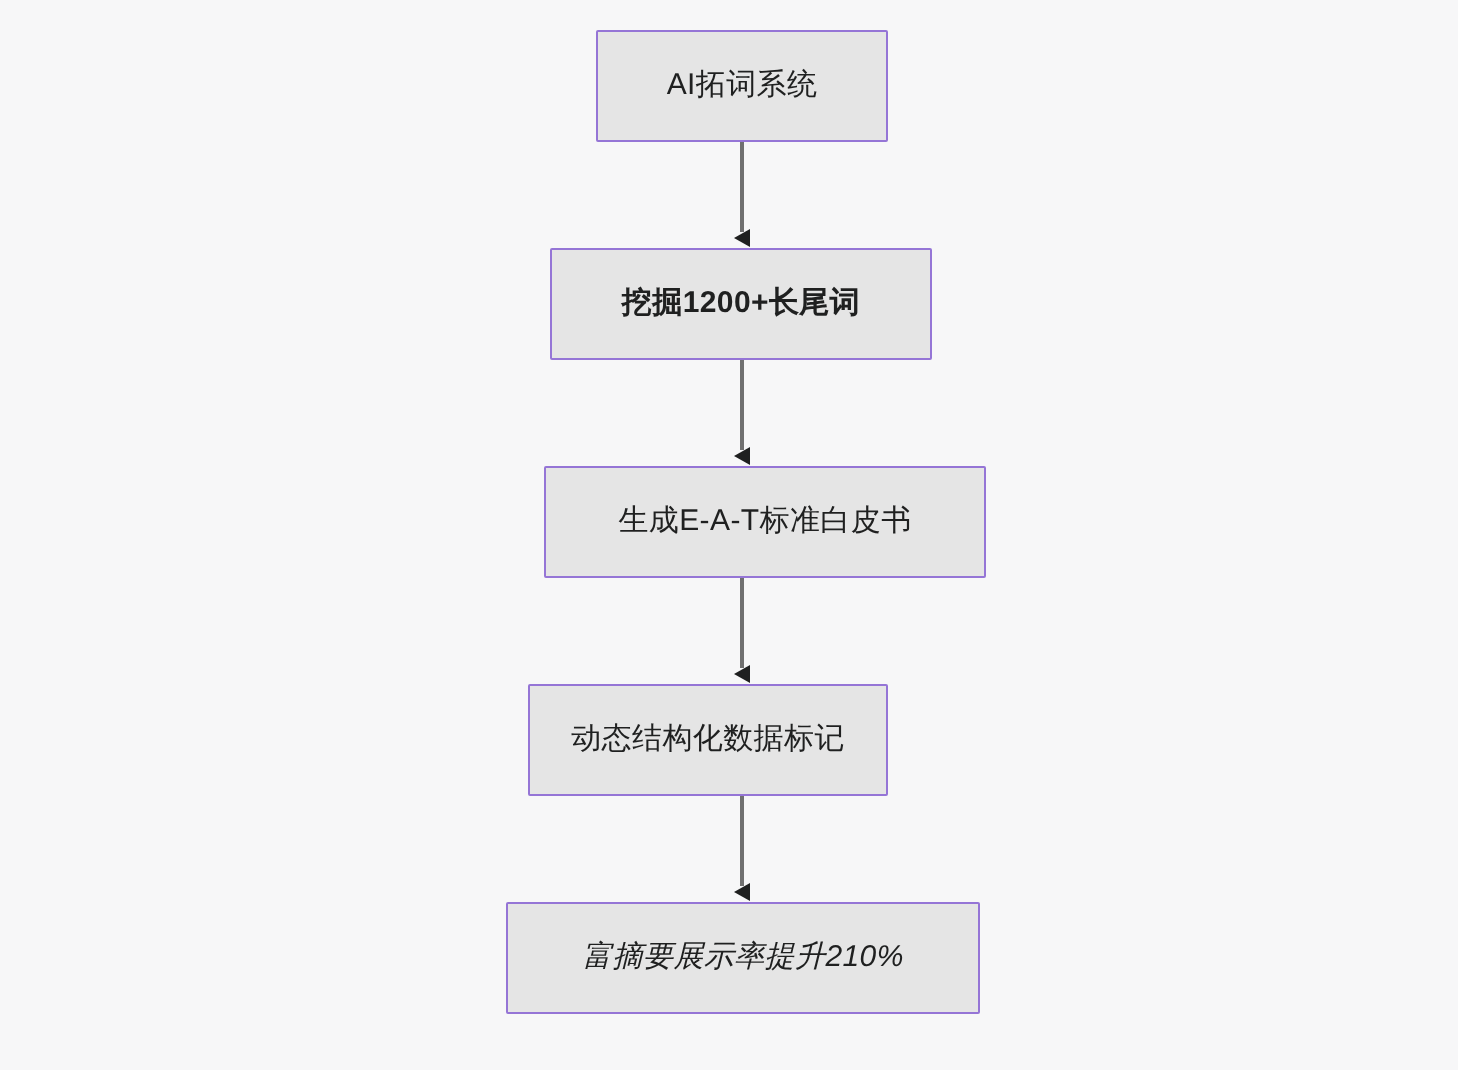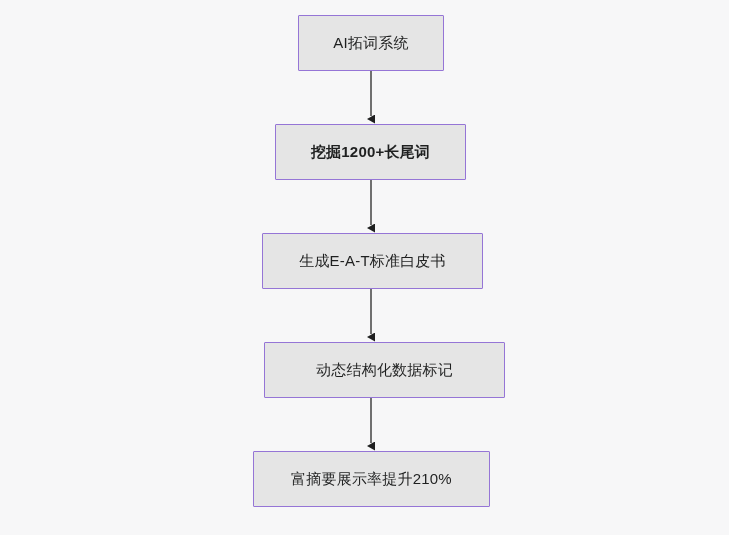--- a/index.html
+++ b/index.html
@@ -48,23 +48,23 @@
     line-height: 1.2;
     letter-spacing: 0.2px;
     white-space: nowrap;
     text-align: center;
     font-family: "Liberation Sans", "DejaVu Sans", sans-serif;
   }
 
   
   #node-0 { left: 298px; top: 15px;  width: 146px; height: 56px; }
   #node-1 { left: 275px; top: 124px; width: 191px; height: 56px; font-weight: bold; }
-  #node-2 { left: 262px; top: 233px; width: 221px; height: 56px; }
-  #node-3 { left: 264px; top: 342px; width: 241px; height: 56px; }
-  #node-4 { left: 253px; top: 451px; width: 237px; height: 56px; }
+  #node-2 { left: 272px; top: 233px; width: 221px; height: 56px; }
+  #node-3 { left: 264px; top: 342px; width: 180px; height: 56px; }
+  #node-4 { left: 253px; top: 451px; width: 237px; height: 56px; font-style: italic; }
 </style>
 </head>
 <body>
 
 <div id="flowchart">
 
   <svg class="edge-layer" width="729" height="535" viewBox="0 0 729 535" xmlns="http://www.w3.org/2000/svg">
     <defs>
       <marker id="arrowhead" markerWidth="9" markerHeight="8" refX="1.5" refY="4" orient="auto" markerUnits="userSpaceOnUse">
         <path d="M0,0 L9,0 L4.5,8 z" fill="#1f2020"></path>

